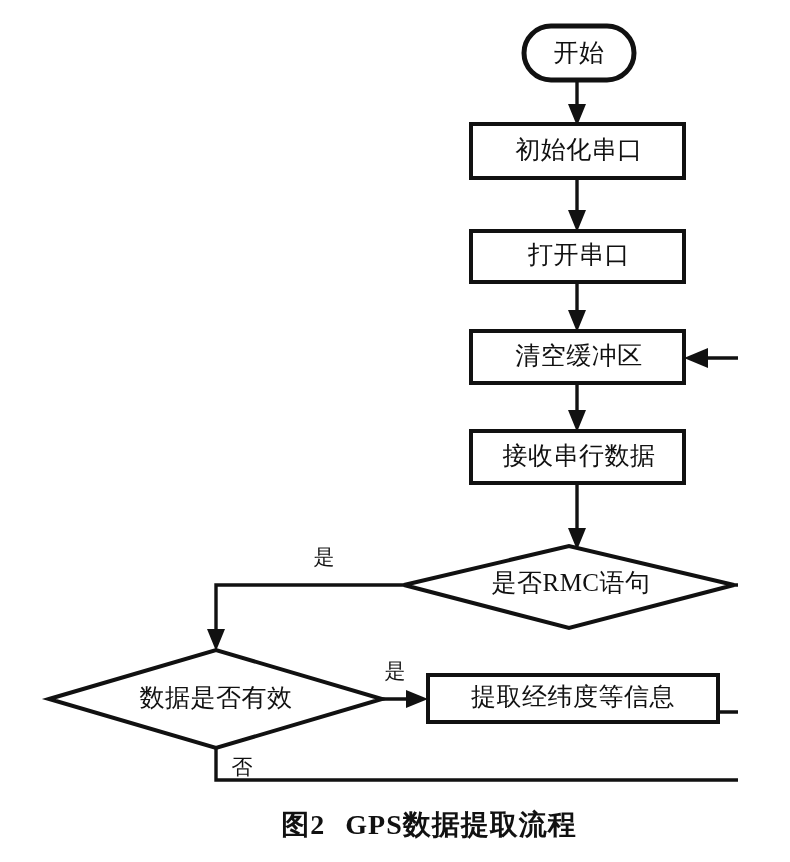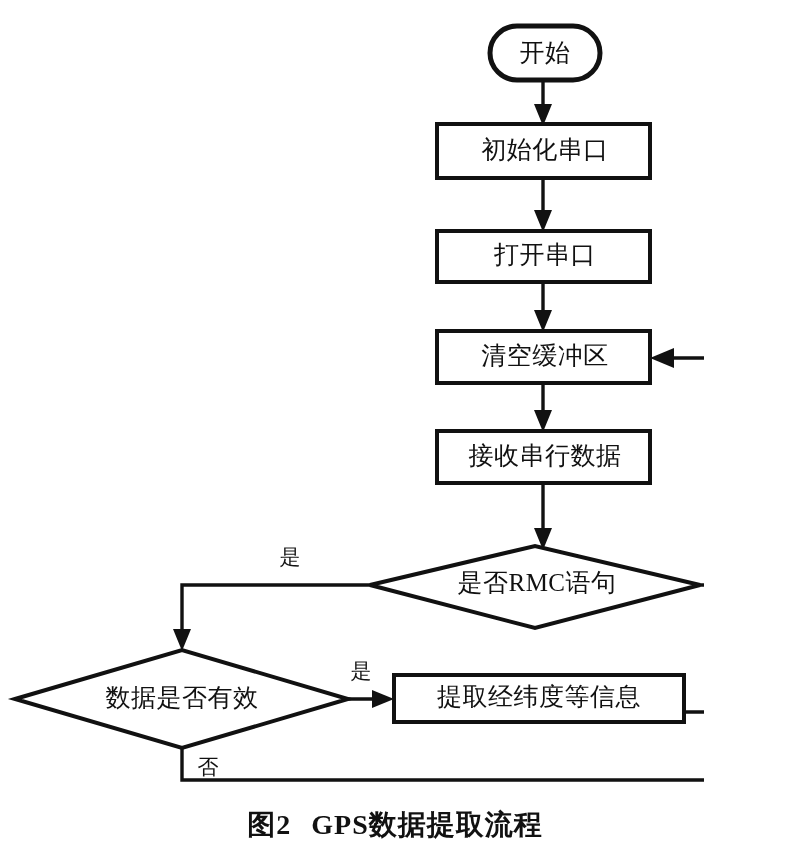--- a/index.html
+++ b/index.html
@@ -7,20 +7,21 @@
     padding: 0;
     background: #ffffff;
   }
   #page {
     position: relative;
     width: 704px;
     height: 862px;
     background: #ffffff;
     font-family: "Liberation Serif", serif;
     overflow: hidden;
+    margin-left: 34px;
   }
   #flow {
     position: absolute;
     left: 0;
     top: 0;
     width: 790px;
     height: 800px;
   }
   .node-label {
     font-family: "Liberation Serif", serif;

